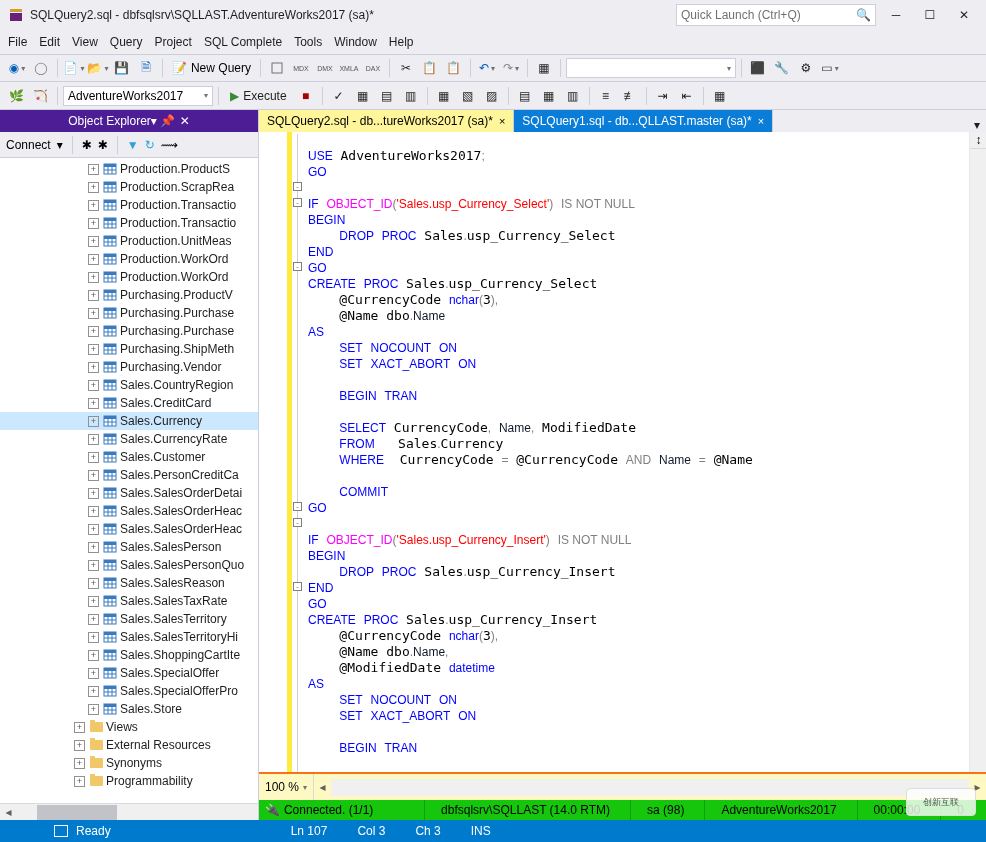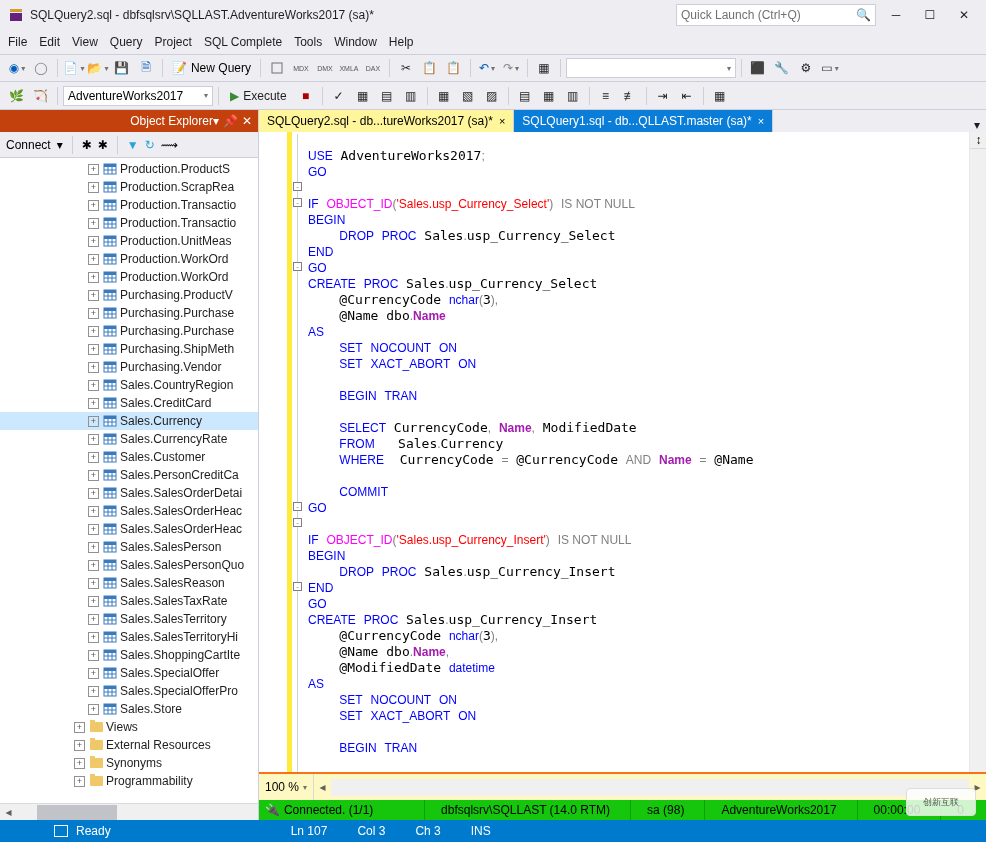--- a/index.html
+++ b/index.html
@@ -18,21 +18,21 @@
 .tbtn { width: 22px; height: 22px; display: flex; align-items: center; justify-content: center; color: #1e1e1e; }
 .tbtn svg { width: 14px; height: 14px; }
 .tsep { width: 1px; height: 18px; background: #cccedb; margin: 0 3px; }
 .dbcombo { height: 20px; border: 1px solid #cccedb; background: #fff; display: flex; align-items: center; padding: 0 4px; font-size: 11px; min-width: 150px; }
 .dbcombo.wide { min-width: 170px; }
 .execute-btn { display: flex; align-items: center; gap: 4px; padding: 0 6px; height: 22px; color: #1e1e1e; }
 .execute-btn .tri { color: #388a34; }
 .newquery { display: flex; align-items: center; gap: 4px; padding: 0 4px; height: 22px; }
 .main { display: flex; height: calc(842px - 30px - 24px - 28px - 28px - 22px); }
 .objexp { width: 259px; background: #f5f5f5; border-right: 1px solid #cccedb; display: flex; flex-direction: column; }
-.objexp-header { height: 22px; background: #c2410c; color: #fff; display: flex; align-items: center; padding: 0 6px; justify-content: flex-end; }
+.objexp-header { height: 22px; background: #4c1d95; color: #fff; display: flex; align-items: center; padding: 0 6px; justify-content: center; }
 .objexp-header .right { display: flex; gap: 4px; }
 .objexp-connect { height: 26px; background: #eeeef2; border-bottom: 1px solid #cccedb; display: flex; align-items: center; padding: 0 6px; gap: 6px; }
 .tree { flex: 1; overflow-y: auto; overflow-x: hidden; background: #fff; padding: 2px 0; }
 .tree-item { display: flex; align-items: center; height: 18px; padding-left: 88px; white-space: nowrap; overflow: hidden; font-size: 12px; color: #1e1e1e; cursor: default; }
 .tree-item.folder { padding-left: 74px; }
 .tree-item .plus { width: 11px; height: 11px; border: 1px solid #919191; display: inline-flex; align-items: center; justify-content: center; font-size: 9px; line-height: 1; color: #595959; margin-right: 4px; flex-shrink: 0; }
 .tree-item .ticon { width: 14px; height: 14px; margin-right: 3px; flex-shrink: 0; display: inline-flex; align-items: center; justify-content: center; }
 .tree-item.selected { background: #cce8ff; }
 .folder-icon { background: #f0c869; width: 13px; height: 10px; border-radius: 1px; position: relative; }
 .folder-icon:before { content: ''; position: absolute; top: -2px; left: 0; width: 5px; height: 2px; background: #f0c869; }
@@ -50,21 +50,21 @@
 .margin { width: 28px; background: #fff; border-right: 0; }
 .yellowbar { width: 5px; background: #ffeb3b; }
 .outline { width: 12px; background: #fff; position: relative; }
 .outline .box { position: absolute; left: 1px; width: 9px; height: 9px; border: 1px solid #808080; font-size: 8px; line-height: 7px; text-align: center; color: #808080; background: #fff; }
 .outline .line { position: absolute; left: 5px; width: 1px; background: #d0d0d0; }
 .code { flex: 1; padding: 16px 4px; white-space: pre; font-family: Consolas, monospace; font-size: 13px; line-height: 16px; color: #000; overflow: hidden; }
 .kw { color: #0000ff; }
 .sys { color: #ff00ff; }
 .str { color: #ff0000; }
 .gray { color: #808080; }
-.name { color: #a21caf; font-weight: bold; }
+.name { color: #0f172a; }
 .sv { width: 17px; background: #f0f0f0; border-left: 1px solid #e8e8e8; position: relative; }
 .sv .tbtn2 { width:17px; height:17px; border-bottom:1px solid #dadada; display:flex; align-items:center; justify-content:center; }
 .editor-bottom { height: 28px; background: #fef9c3; border-top: 2px solid #f97316; display: flex; align-items: center; font-size: 11px; }
 .editor-bottom .zoom { padding: 0 6px; border-right: 1px solid #dadada; height: 100%; display: flex; align-items: center; gap: 2px; }
 .editor-bottom .hscroll { flex: 1; background: #f0f0f0; height: 17px; position: relative; }
 .editor-statustop { height: 20px; background: #16c60c; color: #000; display: flex; align-items: center; padding: 0 6px; gap: 4px; font-size: 11px; }
 .editor-statustop .cell { padding: 0 16px; border-left: 1px solid rgba(0,0,0,.2); height: 100%; display: flex; align-items: center; }
 .statusbar { height: 22px; background: #007acc; color: #fff; display: flex; align-items: center; padding: 0 8px; font-size: 11px; gap: 30px; }
 .statusbar .sq { width: 14px; height: 12px; border: 1px solid #fff; margin-right: 8px; }
 .statusbar .group { display: flex; align-items: center; margin-left: 46px; }

